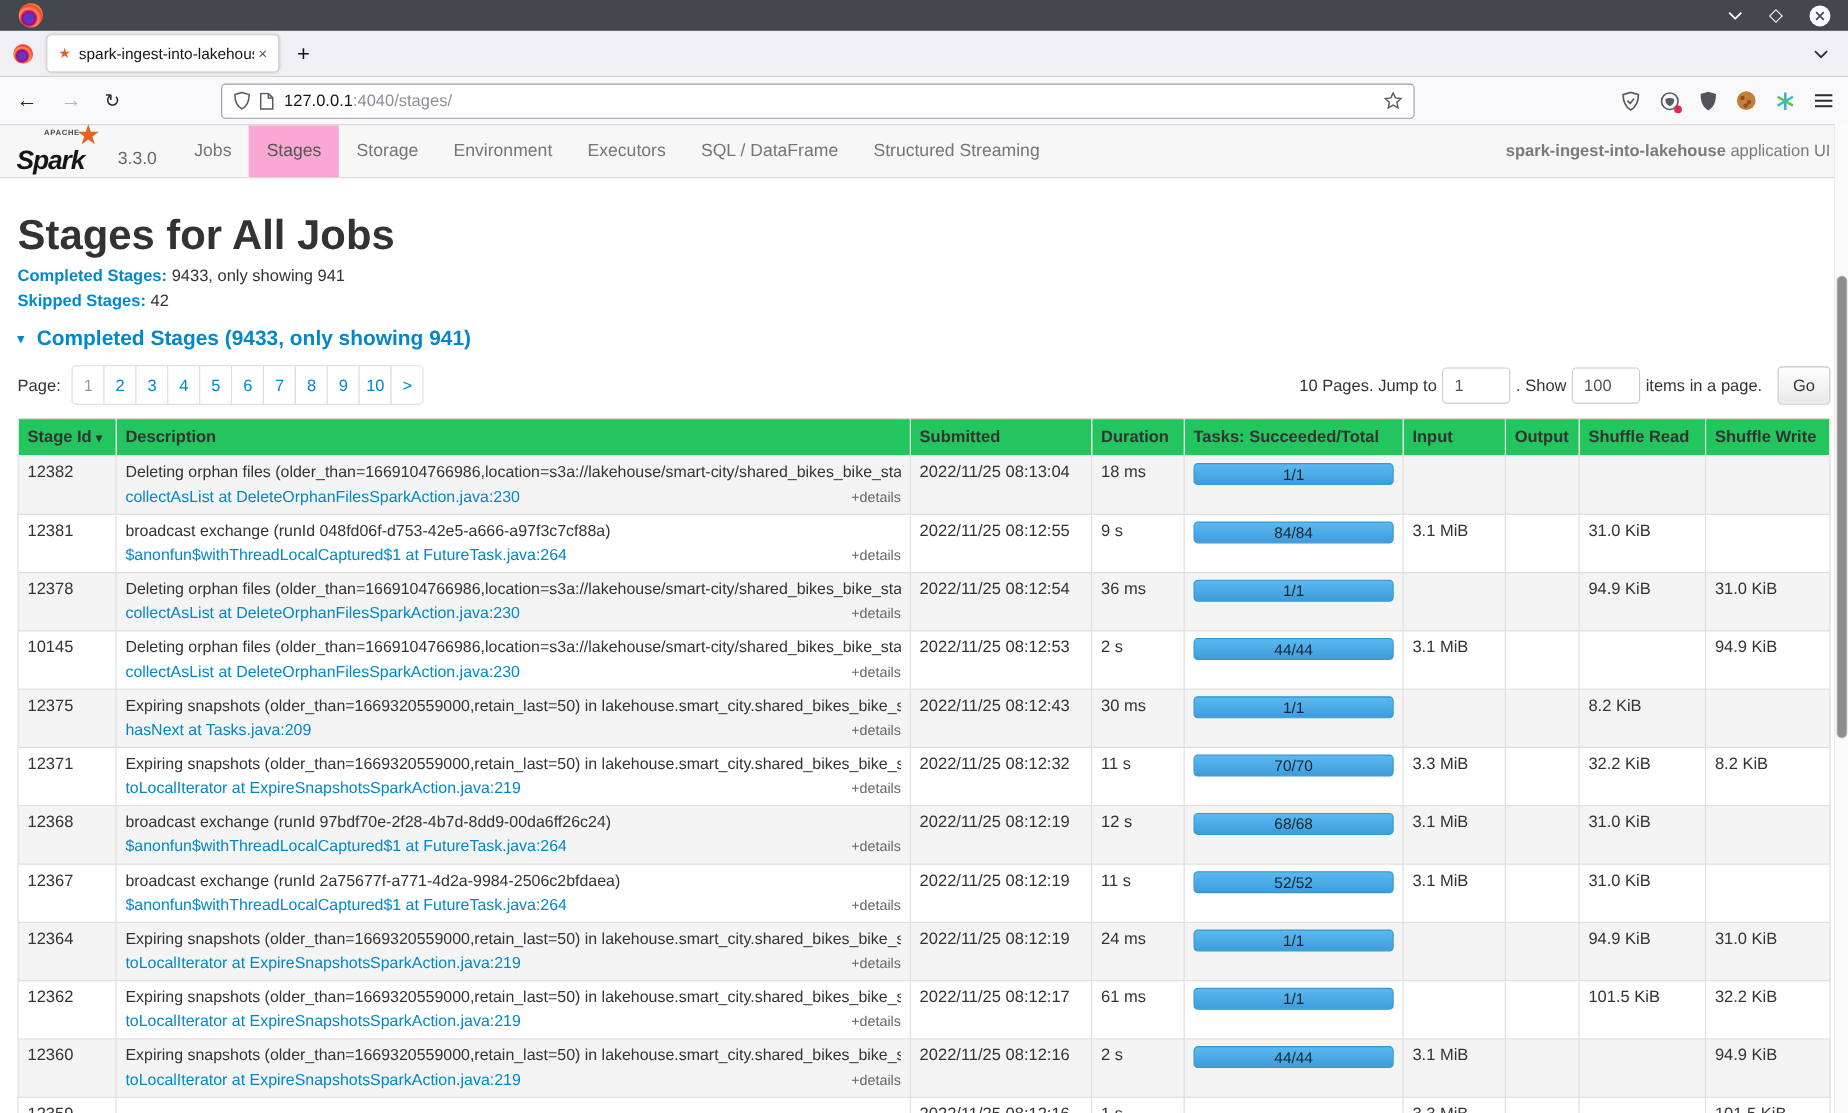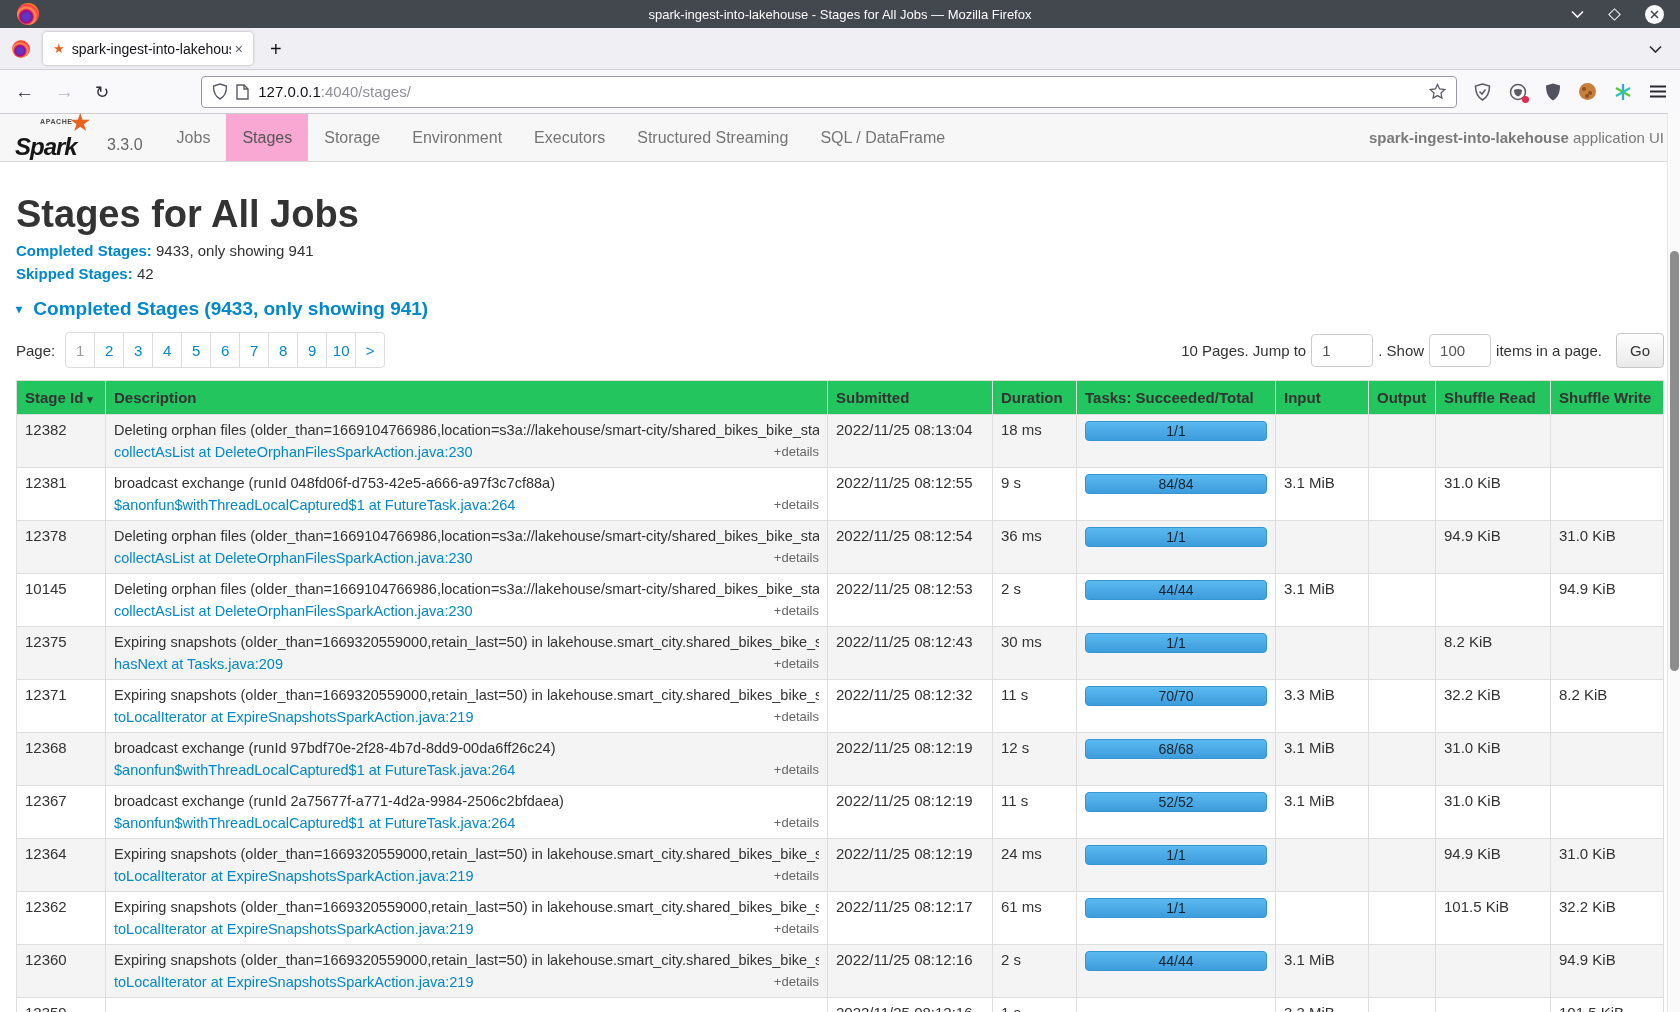--- a/index.html
+++ b/index.html
@@ -25,21 +25,21 @@
   .tab-title { font-size:14px; color:#15141a; margin-left:7px; flex:1; white-space:nowrap; overflow:hidden; }
   .tab-close { font-size:14px; color:#5b5b66; margin-left:4px; }
   .newtab-btn { font-size:20px; color:#15141a; margin-left:17px; line-height:1; }
   .tabs-chevron { margin-left:auto; margin-right:18px; display:flex; }
 
   .toolbar { height:44px; background:#f9f9fb; border-bottom:1px solid #ccccd2; display:flex; align-items:center; }
   .nav-arrow { font-size:19px; line-height:1; }
   .back-btn { margin-left:15px; color:#2b2a33; }
   .fwd-btn { margin-left:21px; color:#b6b6be; }
   .reload-btn { margin-left:21px; color:#2b2a33; font-size:17px; font-family:"DejaVu Sans", sans-serif; }
-  .urlbar { margin-left:92px; width:1256px; height:32px; background:#fff; border:1px solid #999aa3;
+  .urlbar { margin-left:92px; width:1085px; height:32px; background:#fff; border:1px solid #999aa3;
     border-radius:4px; display:flex; align-items:center; padding:0 10px; }
   .url-text { font-size:15px; margin-left:9px; color:#8f8f9a; white-space:nowrap; }
   .url-host { color:#15141a; }
   .url-star { margin-left:auto; display:flex; }
   .urlbar .icon + .icon { margin-left:8px; }
   .ext-icons { display:flex; align-items:center; gap:18px; margin-left:auto; margin-right:14px; }
   .icon { display:flex; align-items:center; justify-content:center; }
   .cookie { width:17px; height:17px; border-radius:50%; background:#c77f3b; position:relative; }
   .cookie i { position:absolute; width:4px; height:4px; border-radius:50%; background:#8a5220; }
   .cookie i:nth-child(1){ left:3px; top:4px; } .cookie i:nth-child(2){ left:9px; top:8px; } .cookie i:nth-child(3){ left:6px; top:11px; }
@@ -96,21 +96,20 @@
 
   
   .scrollbar { position:fixed; top:113px; right:0; bottom:0; width:13px; background:#fafafa; border-left:1px solid #e6e6e6; }
   .scroll-thumb { position:absolute; top:138px; left:2px; width:9px; height:420px; background:#8d8d8d; border-radius:5px; }
 </style>
 </head>
 <body>
 
 <div class="titlebar">
   <div class="fx-logo"></div>
-  <div class="titlebar-title">spark-ingest-into-lakehouse - Stages for All Jobs — Mozilla Firefox</div>
   <div class="win-controls">
     <span class="icon">
       <svg width="13" height="8" viewBox="0 0 13 8">
           <polyline points="1,1.5 6.5,7 12,1.5" fill="none" stroke="#fbfbfe" stroke-width="1.6"></polyline>
         </svg>
     </span>
     <span class="wc-max"></span>
     <span class="wc-close">
       <svg width="9" height="9" viewBox="0 0 9 9">
           <path d="M1 1 L8 8 M8 1 L1 8" stroke="#43474e" stroke-width="1.5"></path>
@@ -202,22 +201,22 @@
     <span class="logo-star">★</span>
     <span class="logo-text">Spark</span>
   </div>
   <span class="logo-version">3.3.0</span>
   <div class="nav-list" id="nav-items">
       <div class="nav-item">Jobs</div>
       <div class="nav-item active">Stages</div>
       <div class="nav-item">Storage</div>
       <div class="nav-item">Environment</div>
       <div class="nav-item">Executors</div>
+      <div class="nav-item">SQL / DataFrame</div>
       <div class="nav-item">Structured Streaming</div>
-      <div class="nav-item">SQL / DataFrame</div>
     </div>
   <div class="app-label">
     <b>spark-ingest-into-lakehouse</b>
     <span>application UI</span>
   </div>
 </div>
 
 <div class="content">
   <h1 class="page-title">Stages for All Jobs</h1>
 

